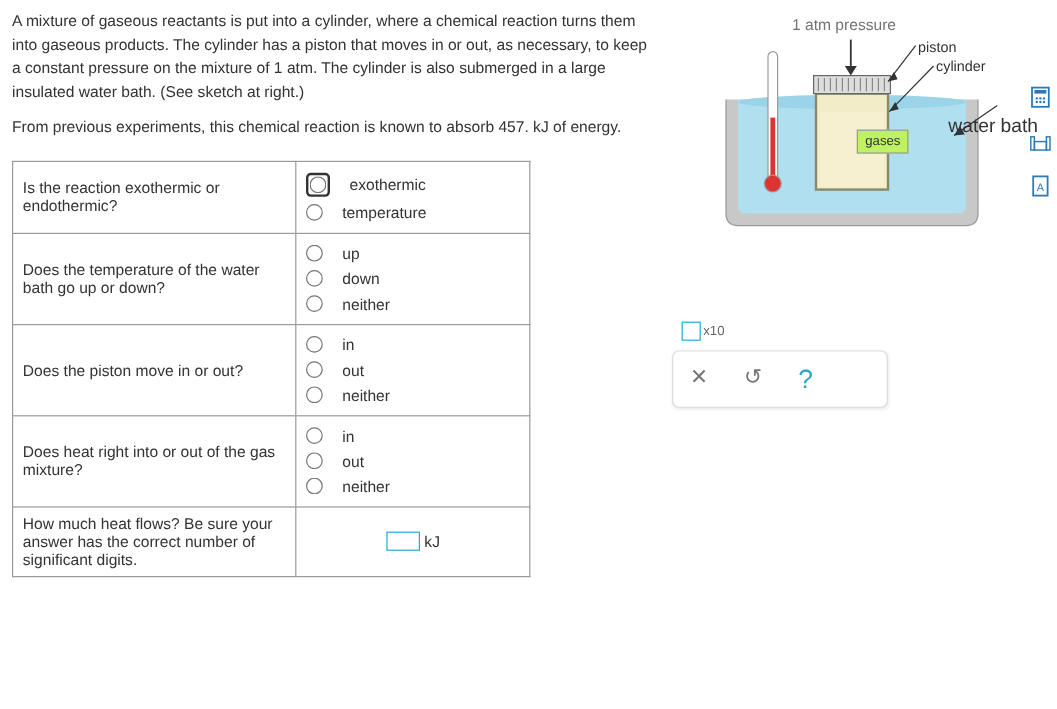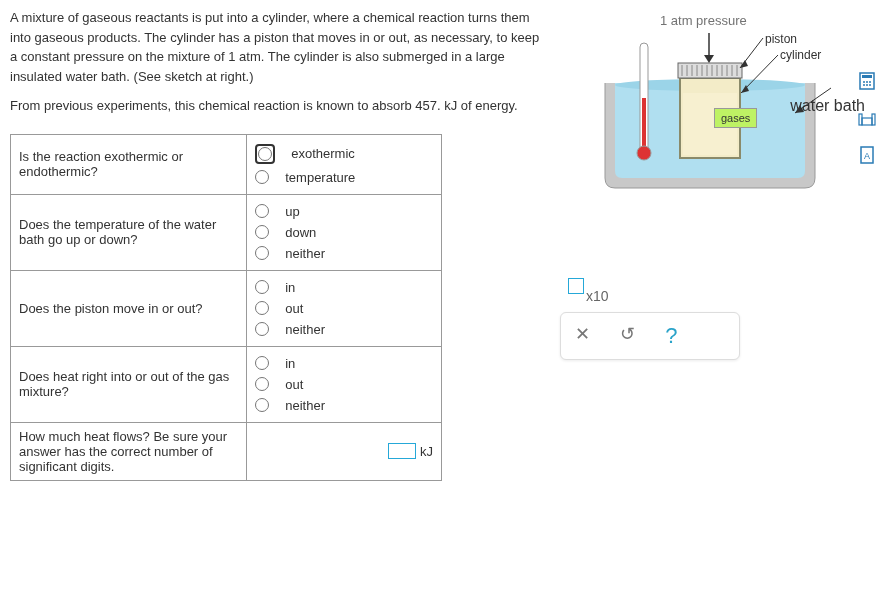--- a/index.html
+++ b/index.html
@@ -8,26 +8,26 @@
     .left-col { flex: 1; max-width: 540px; }
     .right-col { width: 300px; position: relative; }
     .problem-text p { line-height: 1.5; margin-bottom: 10px; }
     table { border-collapse: collapse; margin-top: 18px; width: 432px; }
     td { border: 1px solid #999; padding: 6px 8px; vertical-align: middle; font-size: 13px; }
     td.question-cell { width: 300px; }
     td.answer-cell { width: 230px; }
     .option-row { display: flex; align-items: center; gap: 16px; padding: 3px 0; }
     input[type="radio"] { width: 14px; height: 14px; cursor: pointer; }
     .radio-highlighted { border: 2px solid #333; border-radius: 4px; padding: 1px; display: inline-flex; }
-    .heat-input { display: flex; align-items: center; justify-content: flex-end; gap: 4px; }
+    .heat-input { display: flex; align-items: center; justify-content: center; gap: 4px; }
     .heat-input input { width: 28px; height: 16px; border: 1px solid #25a8d8; background: #fff; }
     .control-panel { position: absolute; left: 560px; top: 260px; width: 180px; }
     .ctrl-top { display:flex; align-items: center; padding: 8px; }
     .scale-box { width: 16px; height: 16px; border: 1.5px solid #25a8d8; background: #fff; display: inline-block; cursor: pointer; }
-    .scale-label { font-size: 14px; color: #666; margin-left: 2px; margin-top: 20px; }
+    .scale-label { font-size: 11px; color: #666; margin-left: 2px; }
     .ctrl-bottom { display: flex; gap: 30px; padding: 10px 14px; border: 1px solid #ddd; border-radius: 6px; background: #fff; box-shadow: 0 1px 3px rgba(0,0,0,0.08); }
     .ctrl-btn { cursor: pointer; font-size: 18px; color: #777; user-select: none; }
     .ctrl-btn.help { color: #2aa3c9; font-size: 22px; }
     .diagram { position: absolute; top: 5px; left: 20px; width: 260px; height: 200px; }
     .pressure-label { position: absolute; top: 0px; left: 75px; color: #737373; font-size: 13px; }
     .arrow-down { position: absolute; top: 20px; left: 118px; }
     .piston-label { position: absolute; top: 19px; left: 180px; font-size: 12px; }
     .cylinder-label { position: absolute; top: 35px; left: 195px; font-size: 12px; text-align: right; }
     .waterbath-label { position: absolute; top: 84px; right: -20px; font-size: 16px; }
     .gases-label { position: absolute; top: 95px; left: 129px; background: #bef264; border: 1px solid #999; padding: 3px 6px; font-size: 11px; }

